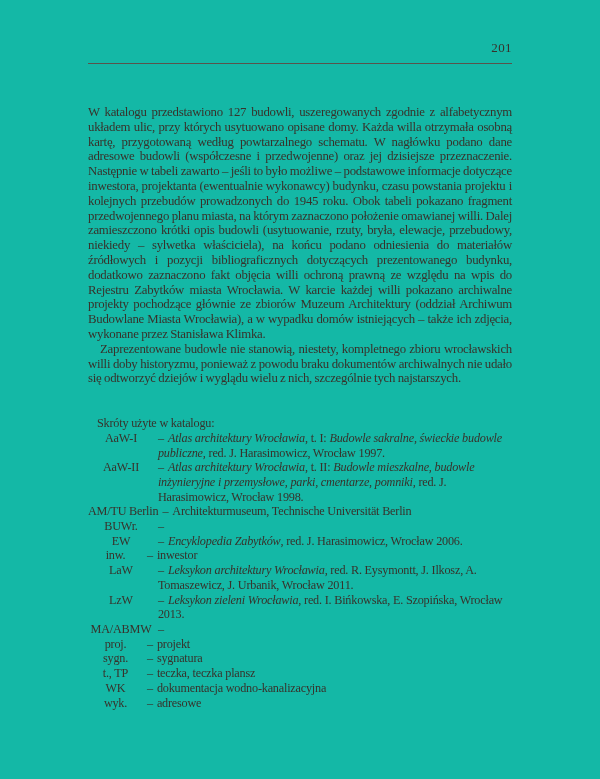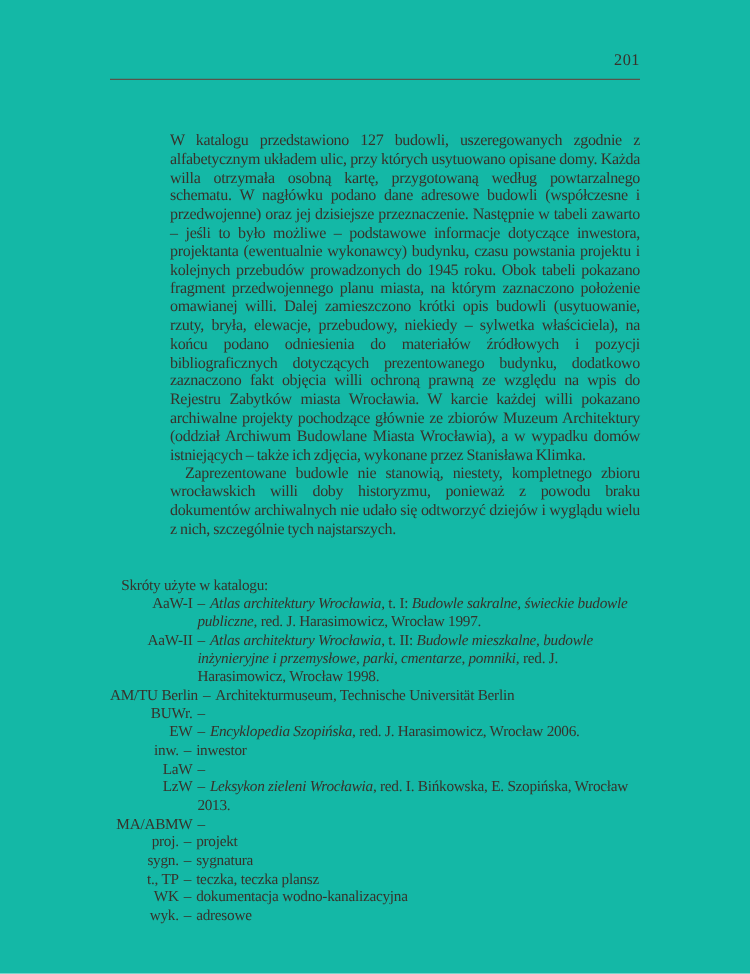--- a/index.html
+++ b/index.html
@@ -26,21 +26,20 @@
     font-size: 13px;
     letter-spacing: 0.4px;
   }
   .header-rule {
     height: 0;
     border-top: 1.2px solid #59534b;
     margin-top: 7px;
   }
   .paragraphs {
     margin-top: 41px;
-    margin-left: 48px;
   }
   .para {
     margin: 0;
     font-size: 12.8px;
     line-height: 14.8px;
     text-align: justify;
     letter-spacing: -0.25px;
     word-spacing: -0.4px;
   }
   .para.indent {
@@ -55,21 +54,21 @@
   .abbr-heading {
     padding-left: 9px;
   }
   .abbr-row {
     display: flex;
     align-items: baseline;
   }
   .abbr-term {
     flex: 0 0 66px;
     display: flex;
-    justify-content: flex-end;
+    justify-content: center;
   }
   .abbr-row.narrow .abbr-term {
     flex: 0 0 55px;
   }
   .abbr-term span {
     white-space: nowrap;
   }
   .abbr-dash {
     flex: 0 0 auto;
     padding: 0 4px;
@@ -126,34 +125,35 @@
             <div class="abbr-term">
               <span>BUWr.</span>
             </div>
             <div class="abbr-dash">–</div>
           </div>
           <div class="abbr-row">
             <div class="abbr-term">
               <span>EW</span>
             </div>
             <div class="abbr-dash">–</div>
-            <div class="abbr-desc"><span class="it">Encyklopedia Szopińska</span><span>, red. J. Harasimowicz, Wrocław 2006.</span></div>
+            <div class="abbr-desc"><span class="it">Encyklopedia Zabytków</span><span>, red. J. Harasimowicz, Wrocław 2006.</span></div>
           </div>
           <div class="abbr-row narrow">
             <div class="abbr-term">
               <span>inw.</span>
             </div>
             <div class="abbr-dash">–</div>
             <div class="abbr-desc"><span>inwestor</span></div>
           </div>
           <div class="abbr-row">
             <div class="abbr-term">
               <span>LaW</span>
             </div>
             <div class="abbr-dash">–</div>
+            <div class="abbr-desc"><span class="it">Leksykon architektury Wrocławia</span><span>, red. R. Eysymontt, J. Ilkosz, A. Tomaszewicz, J. Urbanik, Wrocław 2011.</span></div>
           </div>
           <div class="abbr-row">
             <div class="abbr-term">
               <span>LzW</span>
             </div>
             <div class="abbr-dash">–</div>
             <div class="abbr-desc"><span class="it">Leksykon zieleni Wrocławia</span><span>, red. I. Bińkowska, E. Szopińska, Wrocław 2013.</span></div>
           </div>
           <div class="abbr-row">
             <div class="abbr-term">

